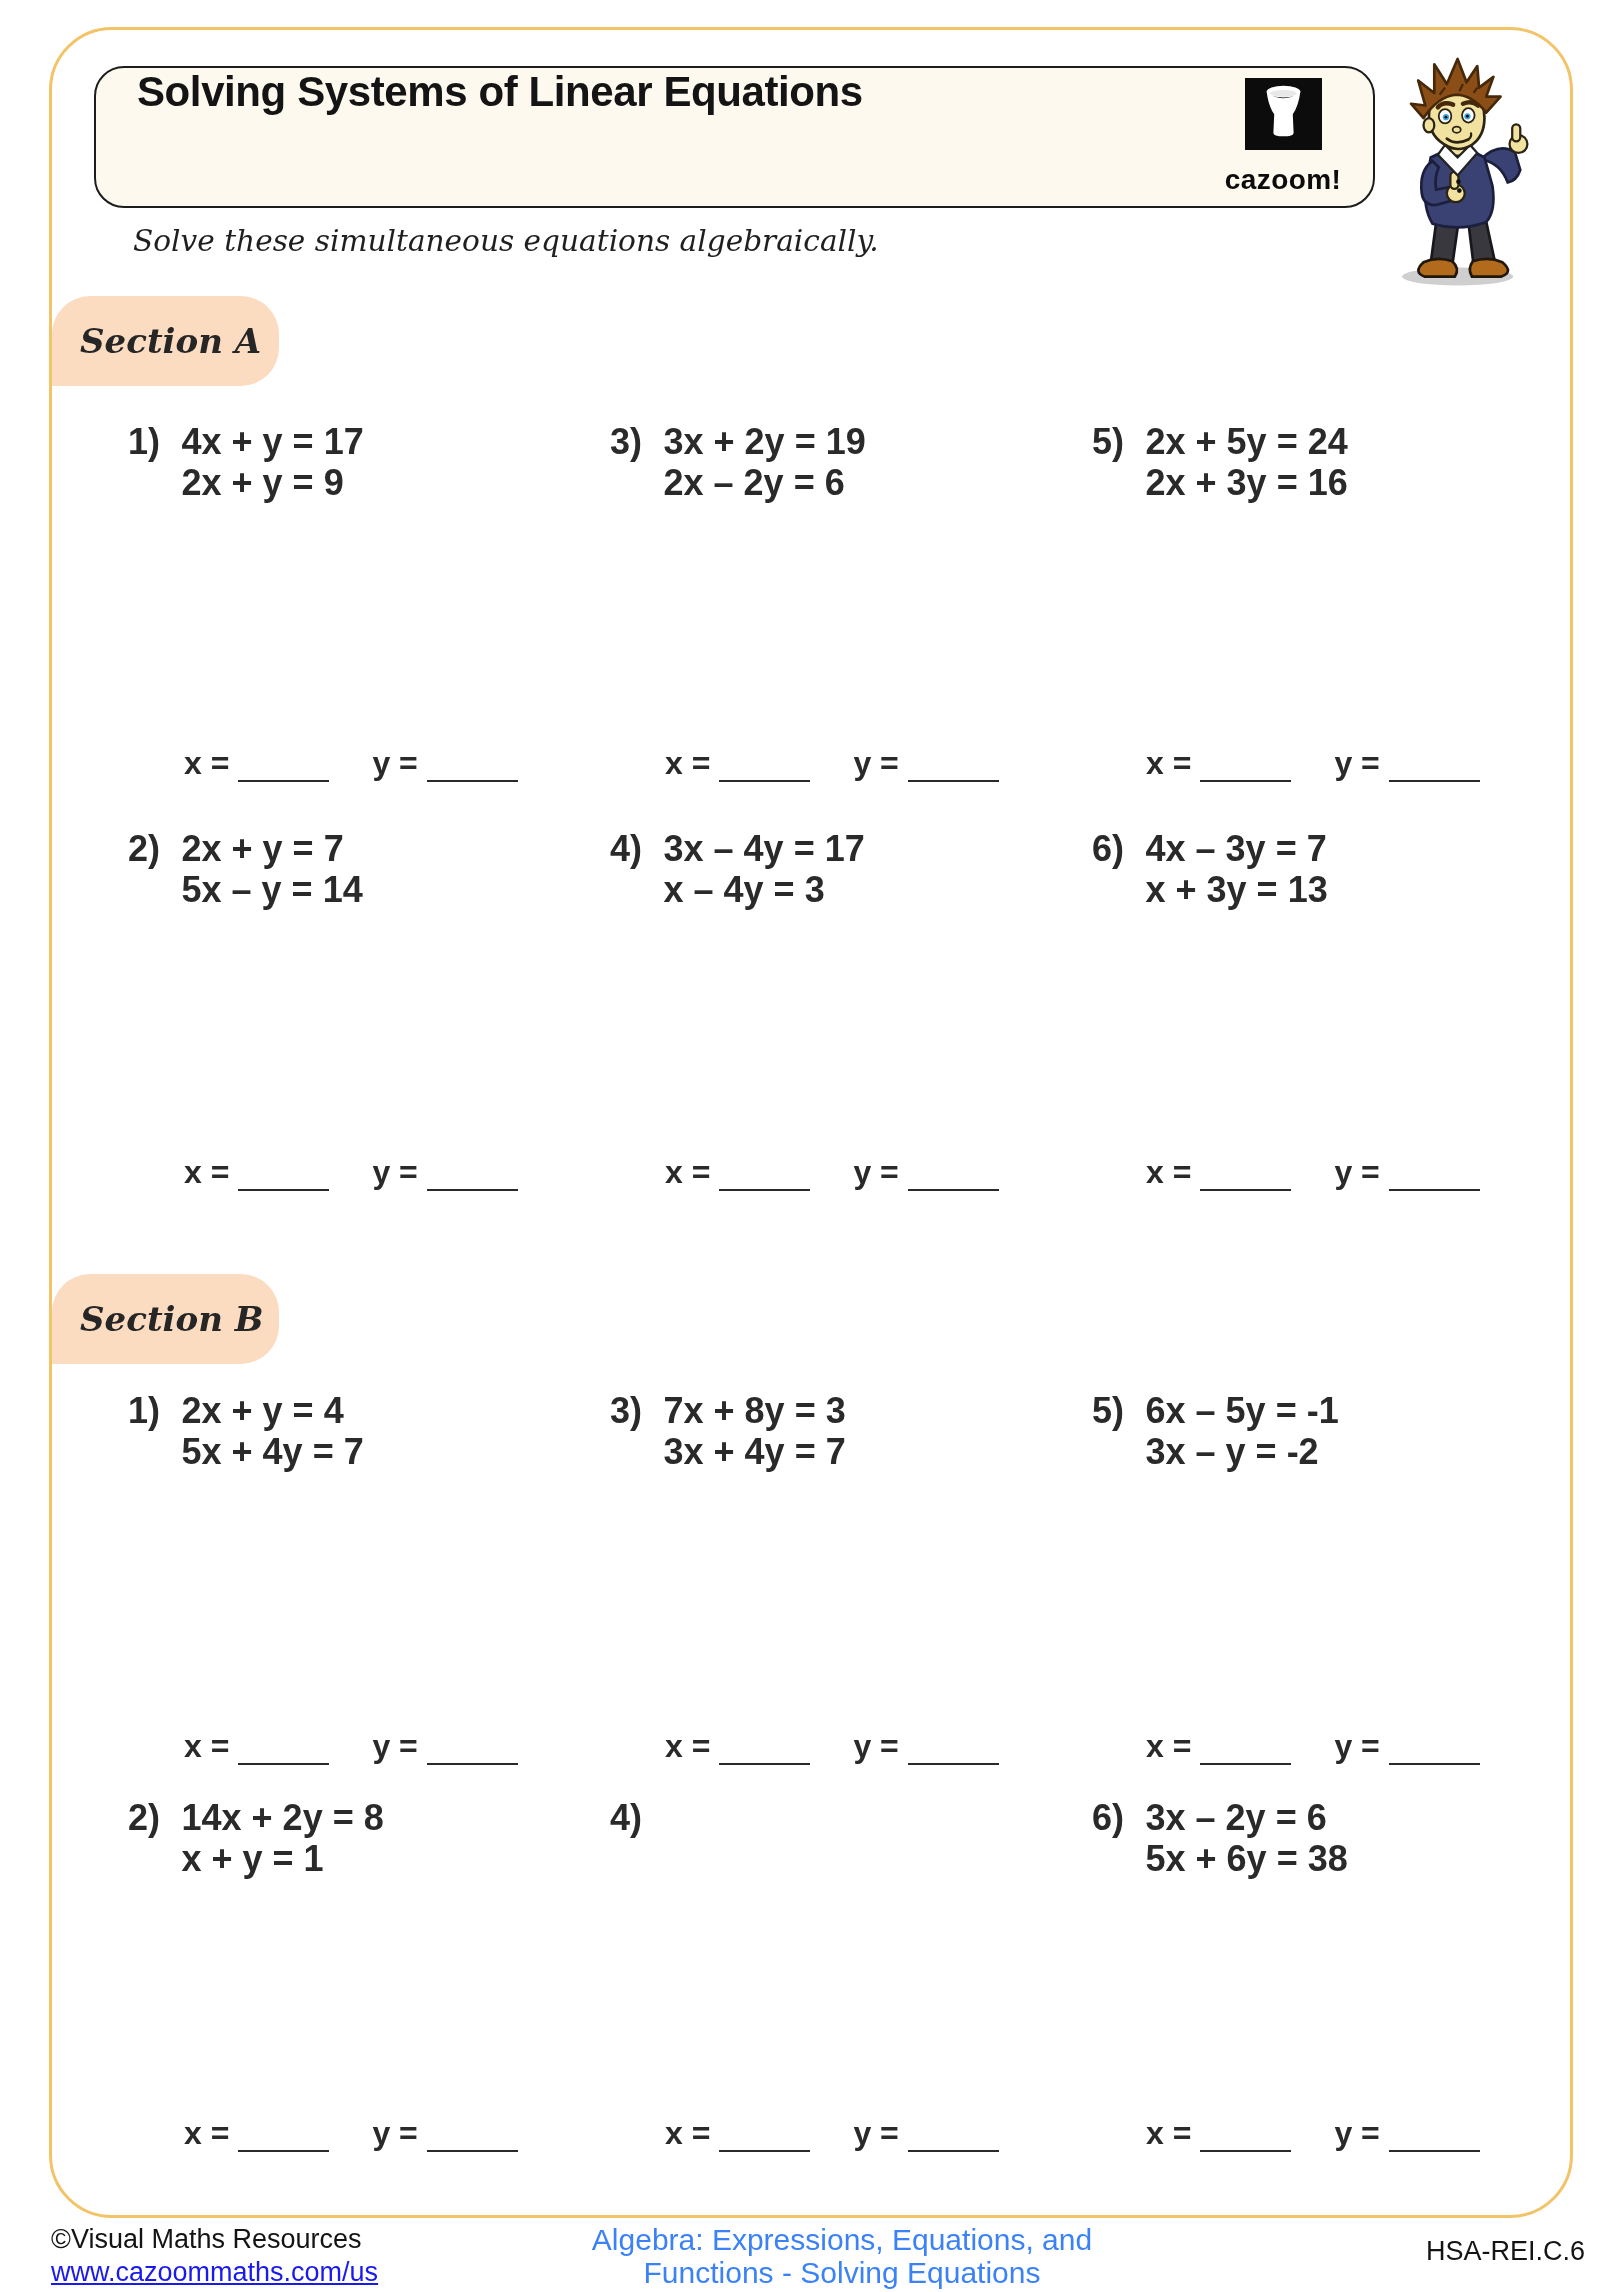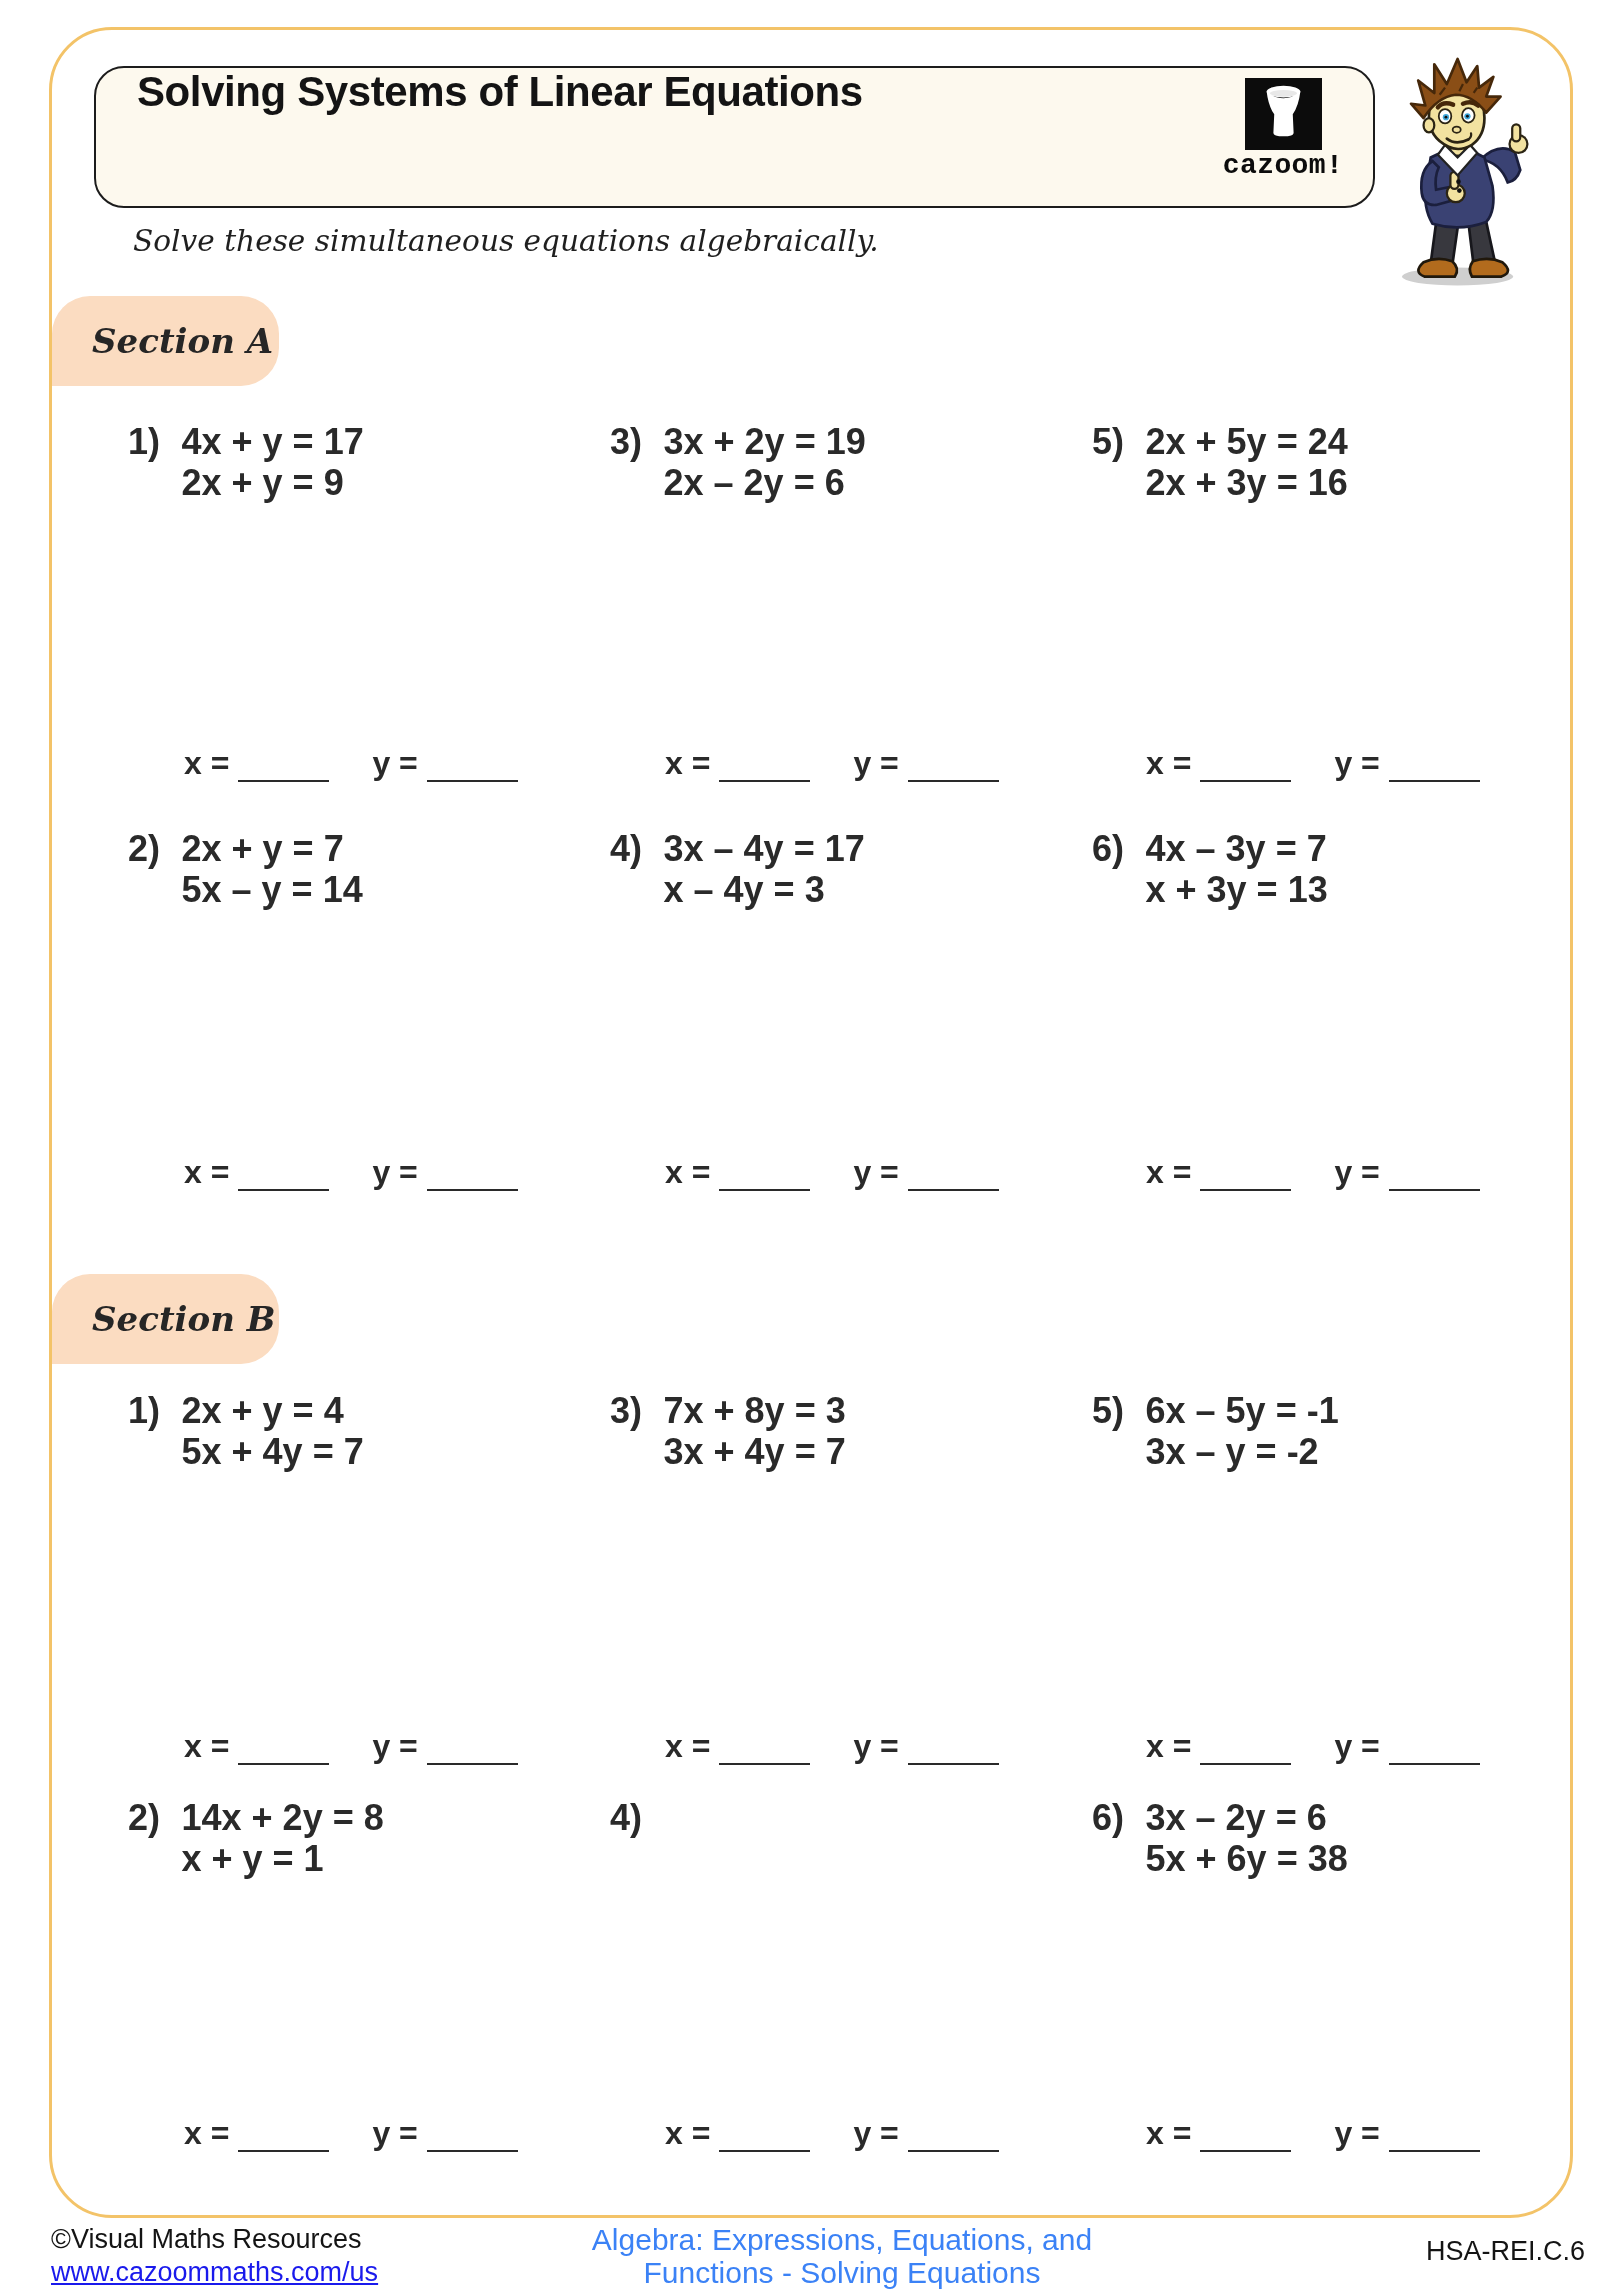--- a/index.html
+++ b/index.html
@@ -13,31 +13,31 @@
 
   
   .title-box { left:94px; top:66px; width:1281px; height:142px;
                background:#FDF9EE; border:2.7px solid #1c1c1c; border-radius:30px;
                display:flex; align-items:flex-start; }
   .title-text { padding-left:41px; font-size:42px; font-weight:700;
                 letter-spacing:-0.4px; color:#141414; }
   .logo { right:23px; top:9.9px; width:134px; text-align:center; }
   .logo-square { width:77px; height:72px; background:#0c0c0c; margin:0 auto;
                  display:flex; align-items:center; justify-content:center; }
-  .logo-text { font-family:Liberation Mono, monospace; font-weight:700; font-size:28px;
-               color:#0c0c0c; margin-top:0; letter-spacing:0.4px; }
+  .logo-text { font-family:Liberation Sans, sans-serif; font-weight:700; font-size:28px;
+               color:#0c0c0c; margin-top:14px; letter-spacing:0.4px; }
 
   .character { left:1384px; top:50px; width:157px; height:240px; }
 
   .instruction { left:133px; top:224px; font-family:"DejaVu Serif", serif;
                  font-style:italic; font-size:29.6px; color:#1f1f1f; }
 
   .section-label { left:52px; width:227px; height:90px; background:#FBDCC1;
                    border-radius:38px 38px 38px 0; display:flex; align-items:center;
-                   padding-left:40px; font-family:"DejaVu Serif", serif;
+                   padding-left:28px; font-family:"DejaVu Serif", serif;
                    font-weight:700; font-style:italic; font-size:34px; color:#262626; }
   .section-a { top:296px; }
   .section-b { top:1274px; }
 
   
   .problem { display:flex; font-size:36px; font-weight:700; line-height:41px;
              color:#2a2a2a; white-space:nowrap; }
   .pnum { margin-right:21.5px; }
 
   

